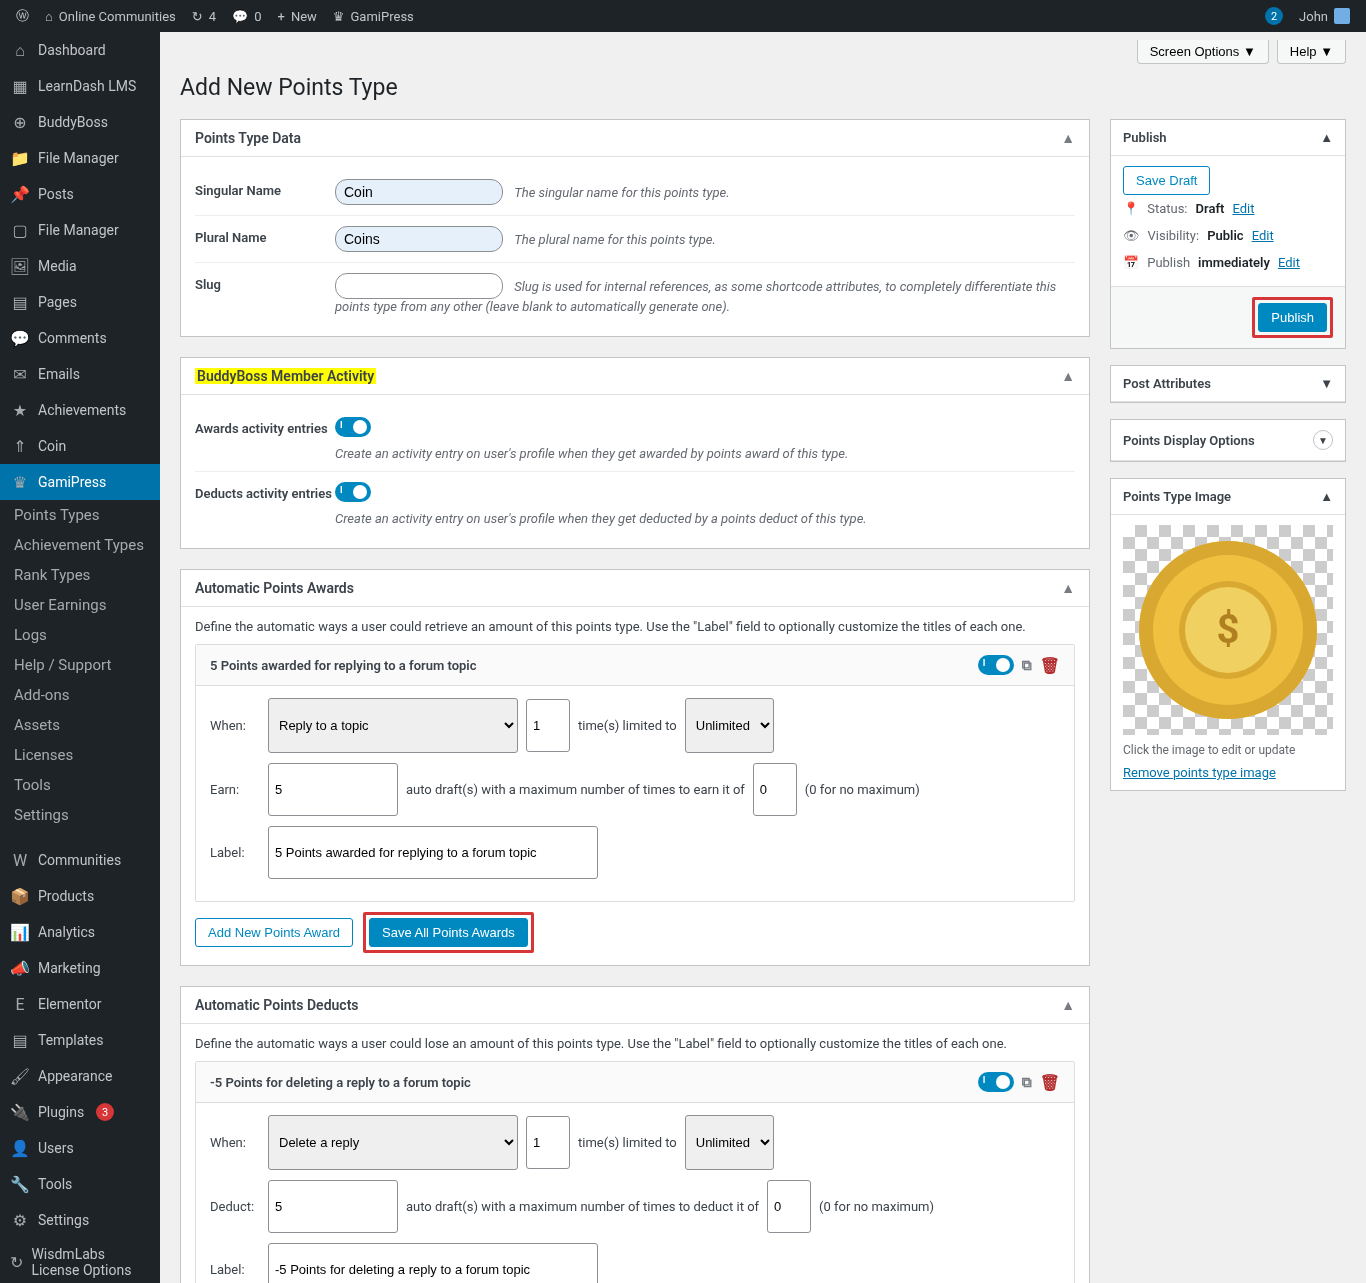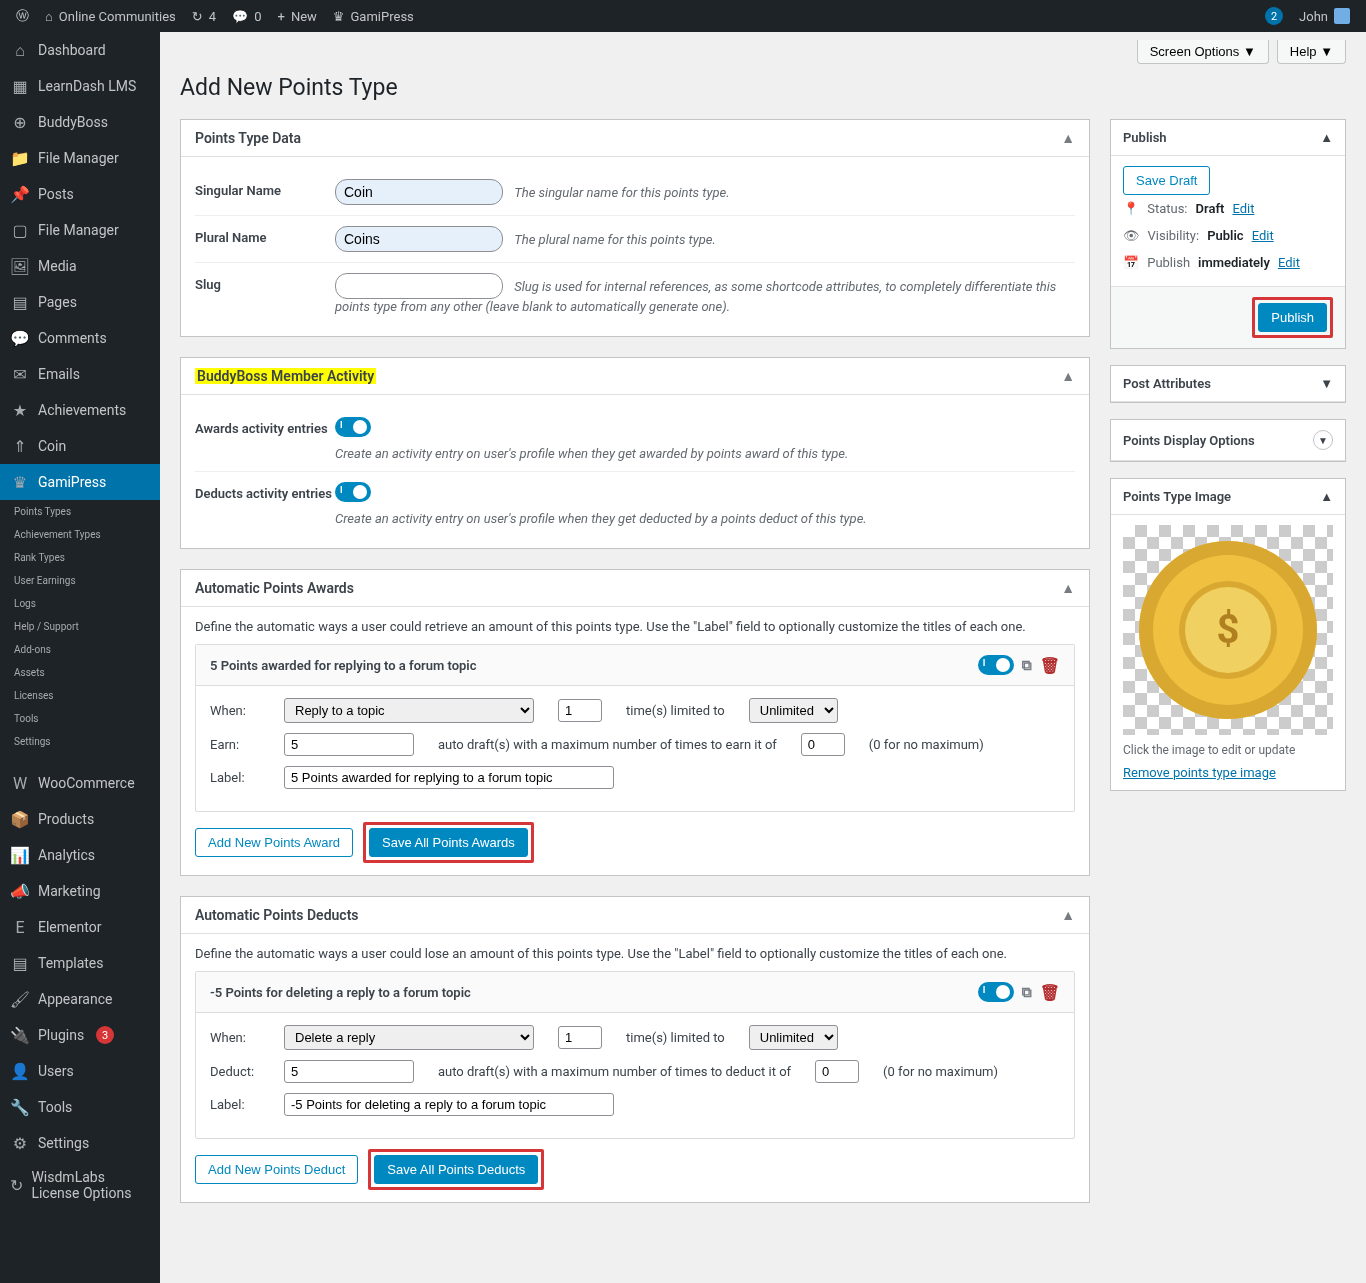--- a/index.html
+++ b/index.html
@@ -8,21 +8,21 @@
 .adminbar .left { display:flex; align-items:center; gap:0; }
 .adminbar .item { display:flex; align-items:center; gap:6px; padding:0 8px; height:32px; cursor:pointer; }
 .adminbar .right { margin-left:auto; display:flex; align-items:center; }
 .adminbar .badge { background:#0073aa; color:#fff; border-radius:50%; width:18px; height:18px; display:inline-flex; align-items:center; justify-content:center; font-size:11px; }
 .avatar { width:16px; height:16px; background:#72aee6; border-radius:2px; }
 
 .sidebar { position:absolute; top:32px; left:0; width:160px; background:#1d2327; color:#c3c4c7; min-height:calc(100% - 32px); font-size:14px; }
 .sidebar .menu-item { display:flex; align-items:center; gap:8px; padding:8px 10px; cursor:pointer; }
 .sidebar .menu-item.active { background:#0073aa; color:#fff; position:relative; }
 .sidebar .menu-item.active::after { content:""; position:absolute; right:-8px; top:50%; transform:translateY(-50%); border:8px solid transparent; border-right-color:#f0f0f1; }
-.sidebar .sub-item { padding:6px 10px 6px 14px; font-size:10px; color:#a7aaad; cursor:pointer; }
+.sidebar .sub-item { padding:6px 10px 6px 14px; font-size:15px; color:#a7aaad; cursor:pointer; }
 .sidebar .icon { width:20px; height:20px; display:inline-flex; align-items:center; justify-content:center; font-size:16px; color:#a7aaad; }
 .count-badge { background:#d63638; color:#fff; border-radius:50%; width:18px; height:18px; display:inline-flex; align-items:center; justify-content:center; font-size:11px; margin-left:4px; }
 
 .content { margin-left:160px; padding:0 20px 40px; }
 .top-actions { display:flex; justify-content:flex-end; gap:8px; padding:8px 0; }
 .screen-btn { background:#f6f7f7; border:1px solid #c3c4c7; border-top:none; padding:4px 12px; font-size:13px; cursor:pointer; border-radius:0 0 4px 4px; }
 .page-title { font-size:23px; font-weight:400; color:#1d2327; margin:2px 0 18px; }
 .cols { display:flex; gap:20px; align-items:flex-start; }
 .main-col { flex:1; min-width:0; }
 .side-col { width:236px; }
@@ -43,23 +43,23 @@
 .hint-below { color:#646970; font-style:italic; font-size:13px; display:block; margin-top:6px; }
 
 .toggle-sw { width:36px; height:20px; background:#0088c0; border-radius:10px; position:relative; cursor:pointer; display:inline-block; }
 .toggle-sw::after { content:""; width:14px; height:14px; background:#fff; border-radius:50%; position:absolute; top:3px; right:4px; }
 .toggle-sw .ind { position:absolute; left:5px; top:3px; color:#fff; font-size:9px; font-weight:bold; }
 
 .award-box { border:1px solid #dcdcde; border-radius:2px; margin-top:10px; }
 .award-head { padding:10px 14px; display:flex; align-items:center; justify-content:space-between; font-weight:600; background:#fafafa; border-bottom:1px solid #dcdcde; }
 .award-head .controls { display:flex; gap:8px; align-items:center; }
 .award-body { padding:12px 14px; }
-.award-row { display:flex; align-items:center; gap:24px; margin-bottom:10px; font-size:13px; }
+.award-row { display:flex; align-items:center; gap:8px; margin-bottom:10px; font-size:13px; }
 .award-row .lbl { width:50px; }
-.award-row select, .award-row input { padding:3px 6px; border:1px solid #8c8f94; border-radius:3px; font-size:13px; }
+.award-row select, .award-row input { padding:18px 6px; border:1px solid #8c8f94; border-radius:3px; font-size:13px; }
 .sel-hl { background:#ffff00; }
 .trash { color:#b32d2e; cursor:pointer; font-size:16px; }
 .copy { color:#787c82; cursor:pointer; font-size:14px; }
 
 .btn { padding:6px 12px; border-radius:3px; font-size:13px; cursor:pointer; border:1px solid; }
 .btn-primary { background:#0088c0; color:#fff; border-color:#0088c0; }
 .btn-outline { background:#fff; color:#0088c0; border-color:#0088c0; }
 .red-box { border:3px solid #d63638; padding:3px; display:inline-block; border-radius:2px; }
 .btn-row { padding:10px 0 0; display:flex; gap:10px; align-items:center; }
 
@@ -184,21 +184,21 @@
       <div class="sub-item">Add-ons</div>
       <div class="sub-item">Assets</div>
       <div class="sub-item">Licenses</div>
       <div class="sub-item">Tools</div>
       <div class="sub-item">Settings</div>
     </div>
   <div style="height:12px"></div>
   <div id="sb-bottom">
       <div class="menu-item">
         <span class="icon">W</span>
-        <span>WooCommerce</span>
+        <span>Communities</span>
       </div>
       <div class="menu-item">
         <span class="icon">📦</span>
         <span>Products</span>
       </div>
       <div class="menu-item">
         <span class="icon">📊</span>
         <span>Analytics</span>
       </div>
       <div class="menu-item">

